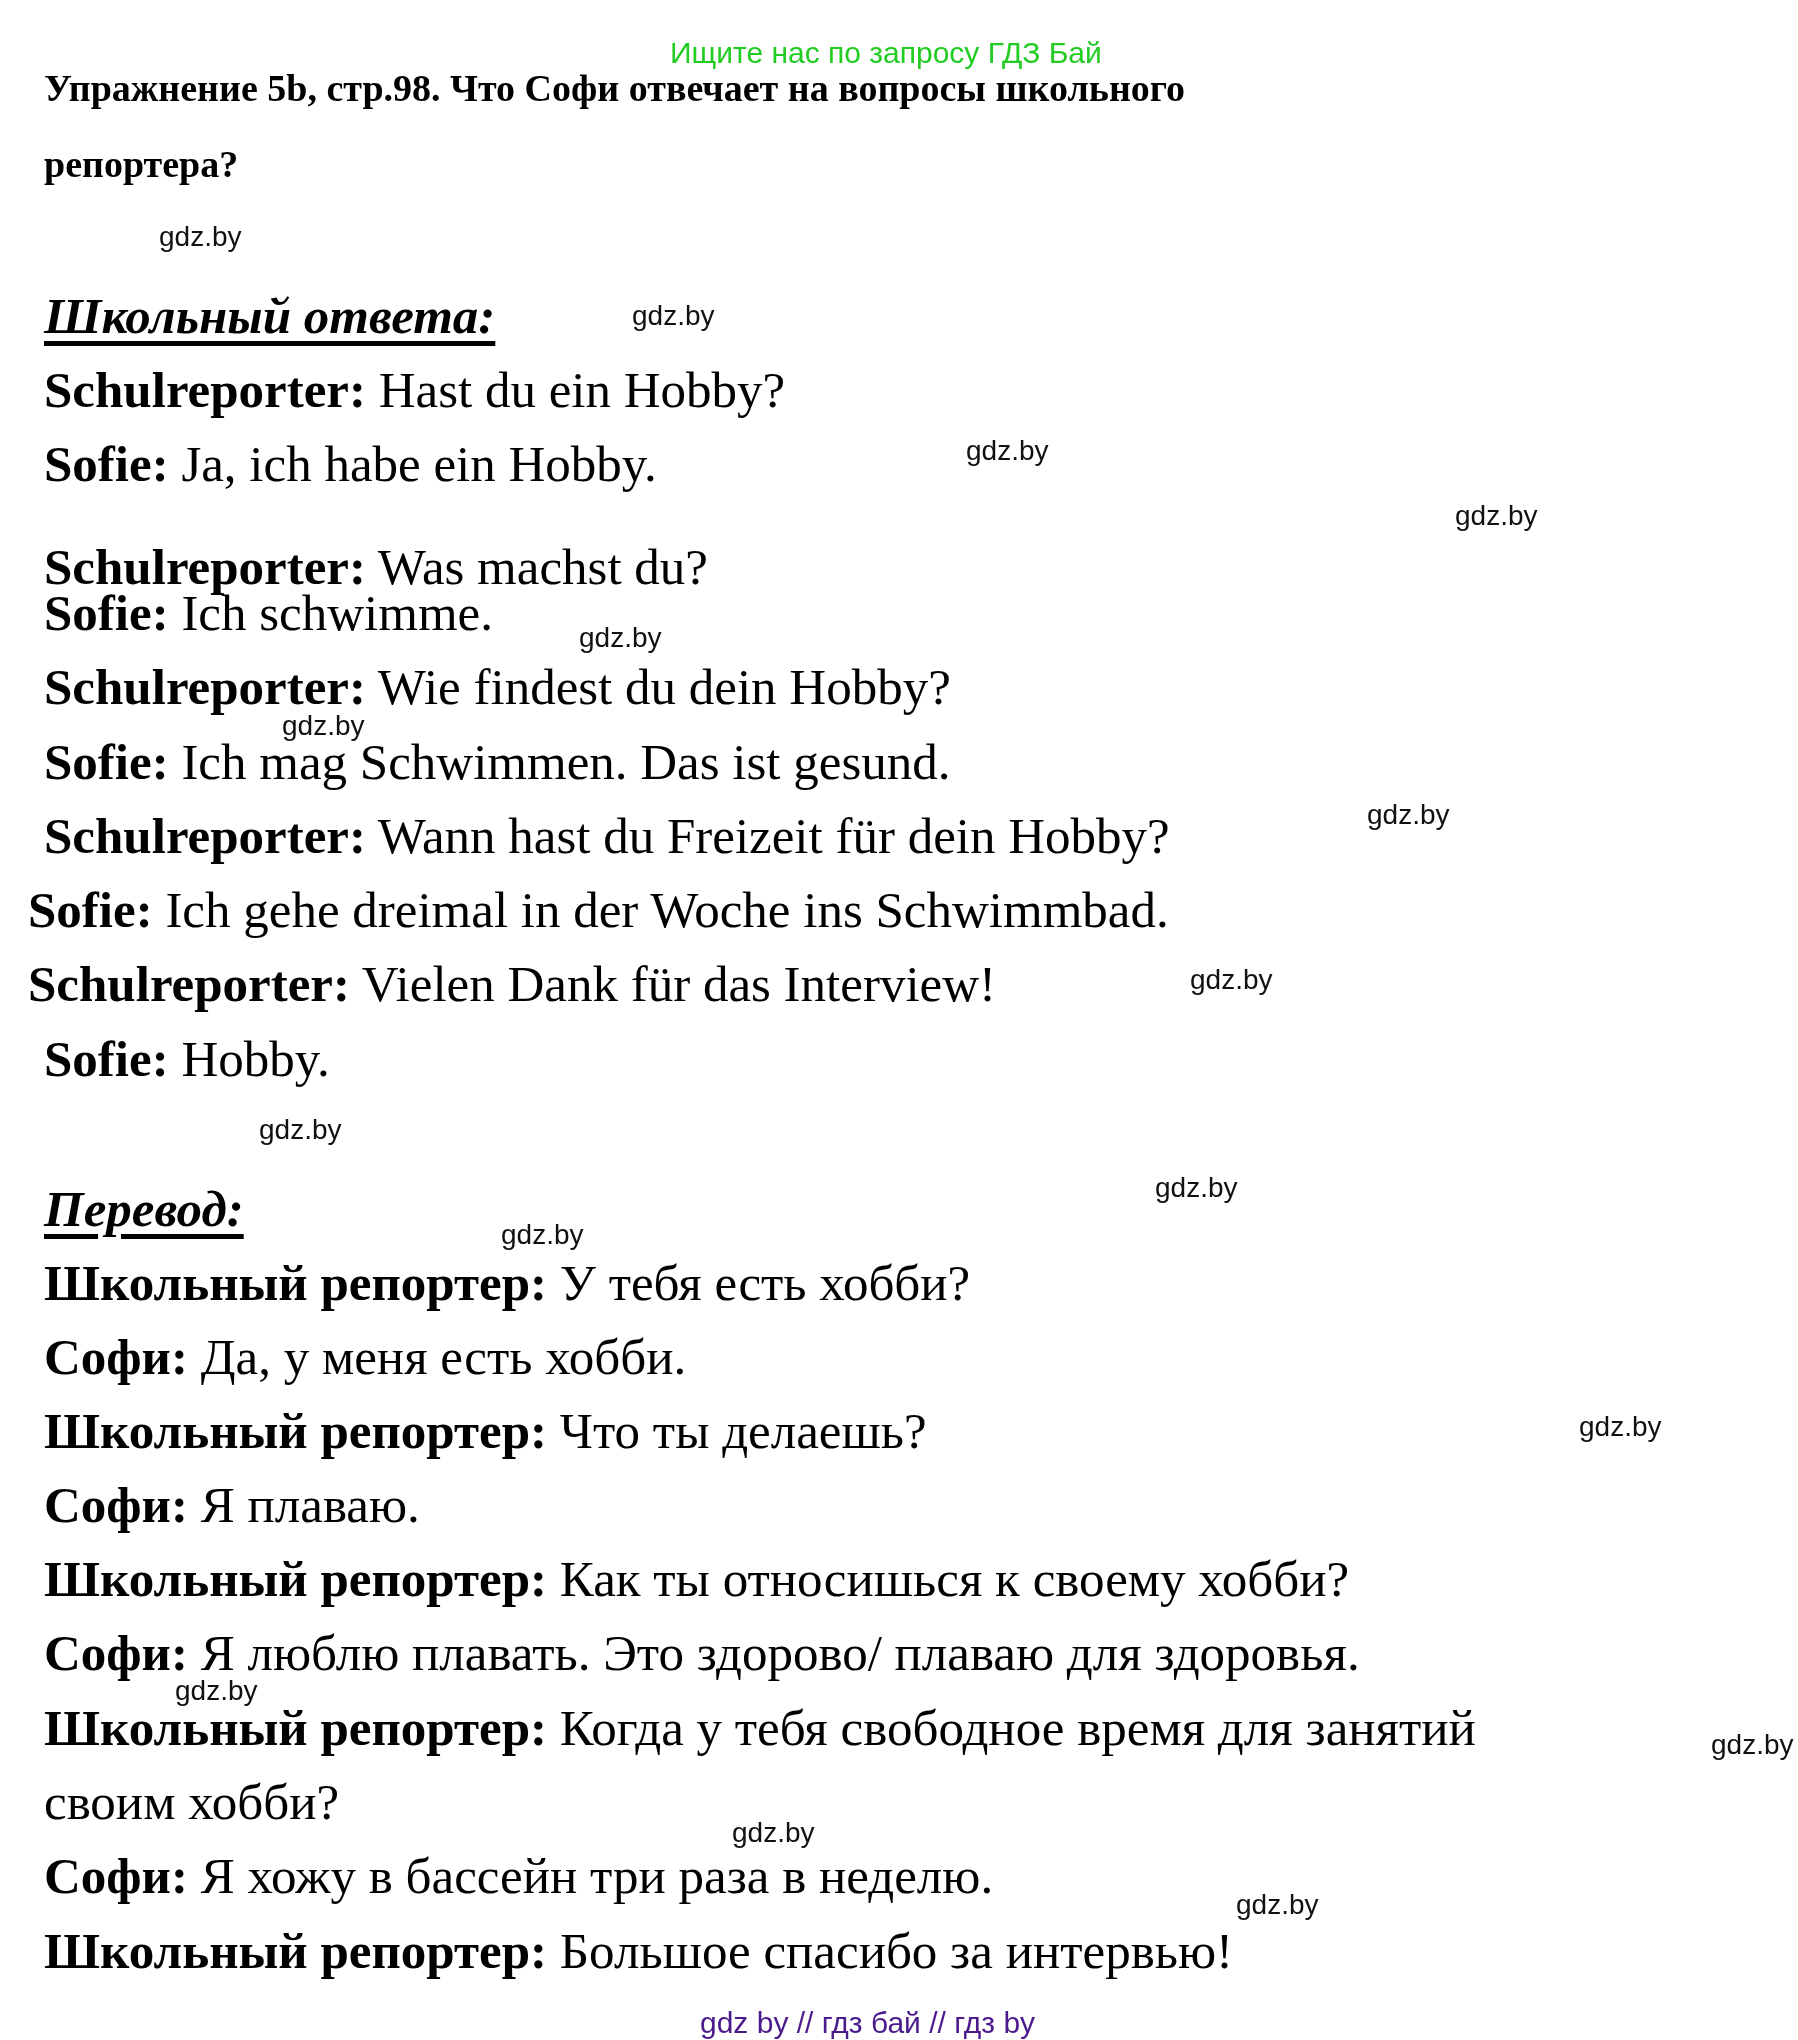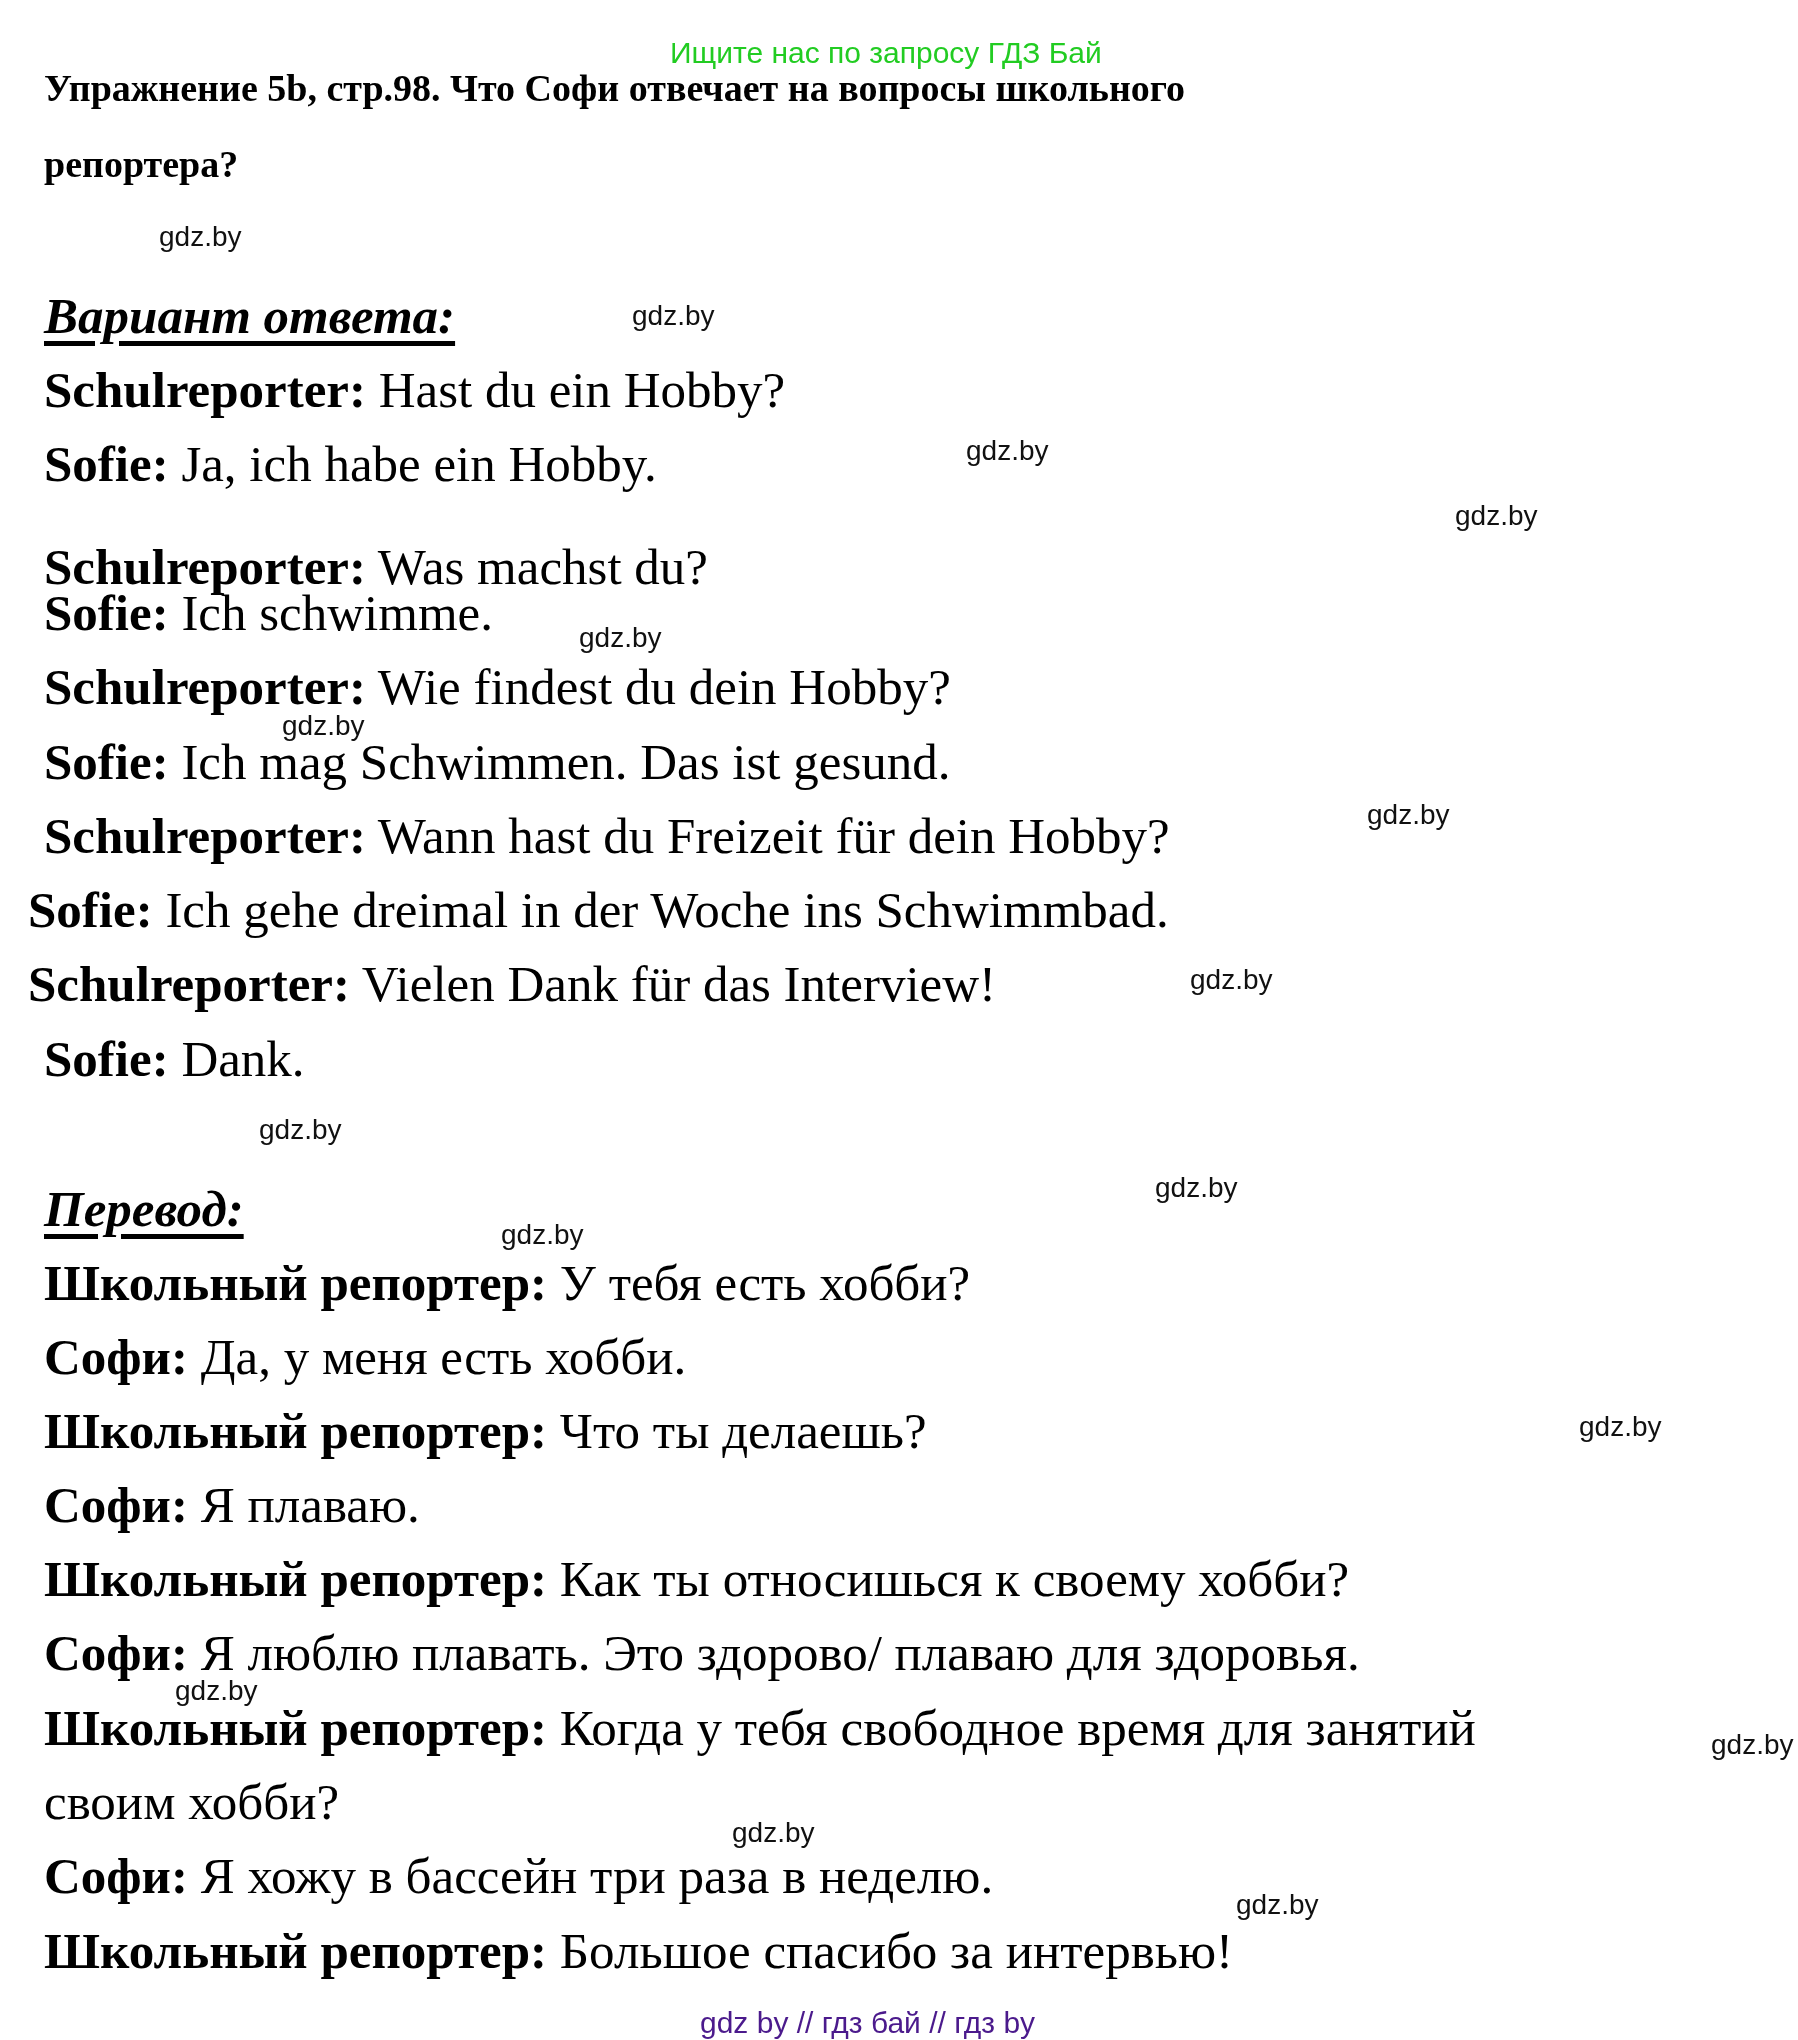--- a/index.html
+++ b/index.html
@@ -14,32 +14,32 @@
   .footer { font-family: "Liberation Sans", sans-serif; font-size: 30px; color: #4b1a8c; line-height: 1; }
 </style>
 </head>
 <body>
 
 <div class="abs top-banner" style="left:670px; top:0px;">Ищите нас по запросу ГДЗ Бай</div>
 
 <div class="abs title" style="left:44px; top:69px;">Упражнение 5b, стр.98. Что Софи отвечает на вопросы школьного</div>
 <div class="abs title" style="left:44px; top:145px;">репортера?</div>
 
-<div class="abs section-head" style="left:44px; top:291px;">Вариант ответа:</div>
+<div class="abs section-head" style="left:44px; top:291px;">Школьный ответа:</div>
 
 <div class="abs line" style="left:44px; top:365px;"><span class="spk">Schulreporter:</span><span> Hast du ein Hobby?</span></div>
 <div class="abs line" style="left:44px; top:439px;"><span class="spk">Sofie:</span><span> Ja, ich habe ein Hobby.</span></div>
 <div class="abs line" style="left:44px; top:542px;"><span class="spk">Schulreporter:</span><span> Was machst du?</span></div>
 <div class="abs line" style="left:44px; top:588px;"><span class="spk">Sofie:</span><span> Ich schwimme.</span></div>
 <div class="abs line" style="left:44px; top:662px;"><span class="spk">Schulreporter:</span><span> Wie findest du dein Hobby?</span></div>
 <div class="abs line" style="left:44px; top:737px;"><span class="spk">Sofie:</span><span> Ich mag Schwimmen. Das ist gesund.</span></div>
 <div class="abs line" style="left:44px; top:811px;"><span class="spk">Schulreporter:</span><span> Wann hast du Freizeit für dein Hobby?</span></div>
 <div class="abs line" style="left:28px; top:885px;text-align:center;"><span class="spk">Sofie:</span><span> Ich gehe dreimal in der Woche ins Schwimmbad.</span></div>
 <div class="abs line" style="left:28px; top:959px;"><span class="spk">Schulreporter:</span><span> Vielen Dank für das Interview!</span></div>
-<div class="abs line" style="left:44px; top:1034px;"><span class="spk">Sofie:</span><span> Dank.</span></div>
+<div class="abs line" style="left:44px; top:1034px;"><span class="spk">Sofie:</span><span> Hobby.</span></div>
 
 <div class="abs section-head" style="left:44px; top:1184px;">Перевод:</div>
 
 <div class="abs line" style="left:44px; top:1258px;"><span class="spk">Школьный репортер:</span><span> У тебя есть хобби?</span></div>
 <div class="abs line" style="left:44px; top:1332px;"><span class="spk">Софи:</span><span> Да, у меня есть хобби.</span></div>
 <div class="abs line" style="left:44px; top:1406px;"><span class="spk">Школьный репортер:</span><span> Что ты делаешь?</span></div>
 <div class="abs line" style="left:44px; top:1480px;"><span class="spk">Софи:</span><span> Я плаваю.</span></div>
 <div class="abs line" style="left:44px; top:1554px;"><span class="spk">Школьный репортер:</span><span> Как ты относишься к своему хобби?</span></div>
 <div class="abs line" style="left:44px; top:1628px;"><span class="spk">Софи:</span><span> Я люблю плавать. Это здорово/ плаваю для здоровья.</span></div>
 <div class="abs line" style="left:44px; top:1703px;"><span class="spk">Школьный репортер:</span><span> Когда у тебя свободное время для занятий</span></div>

